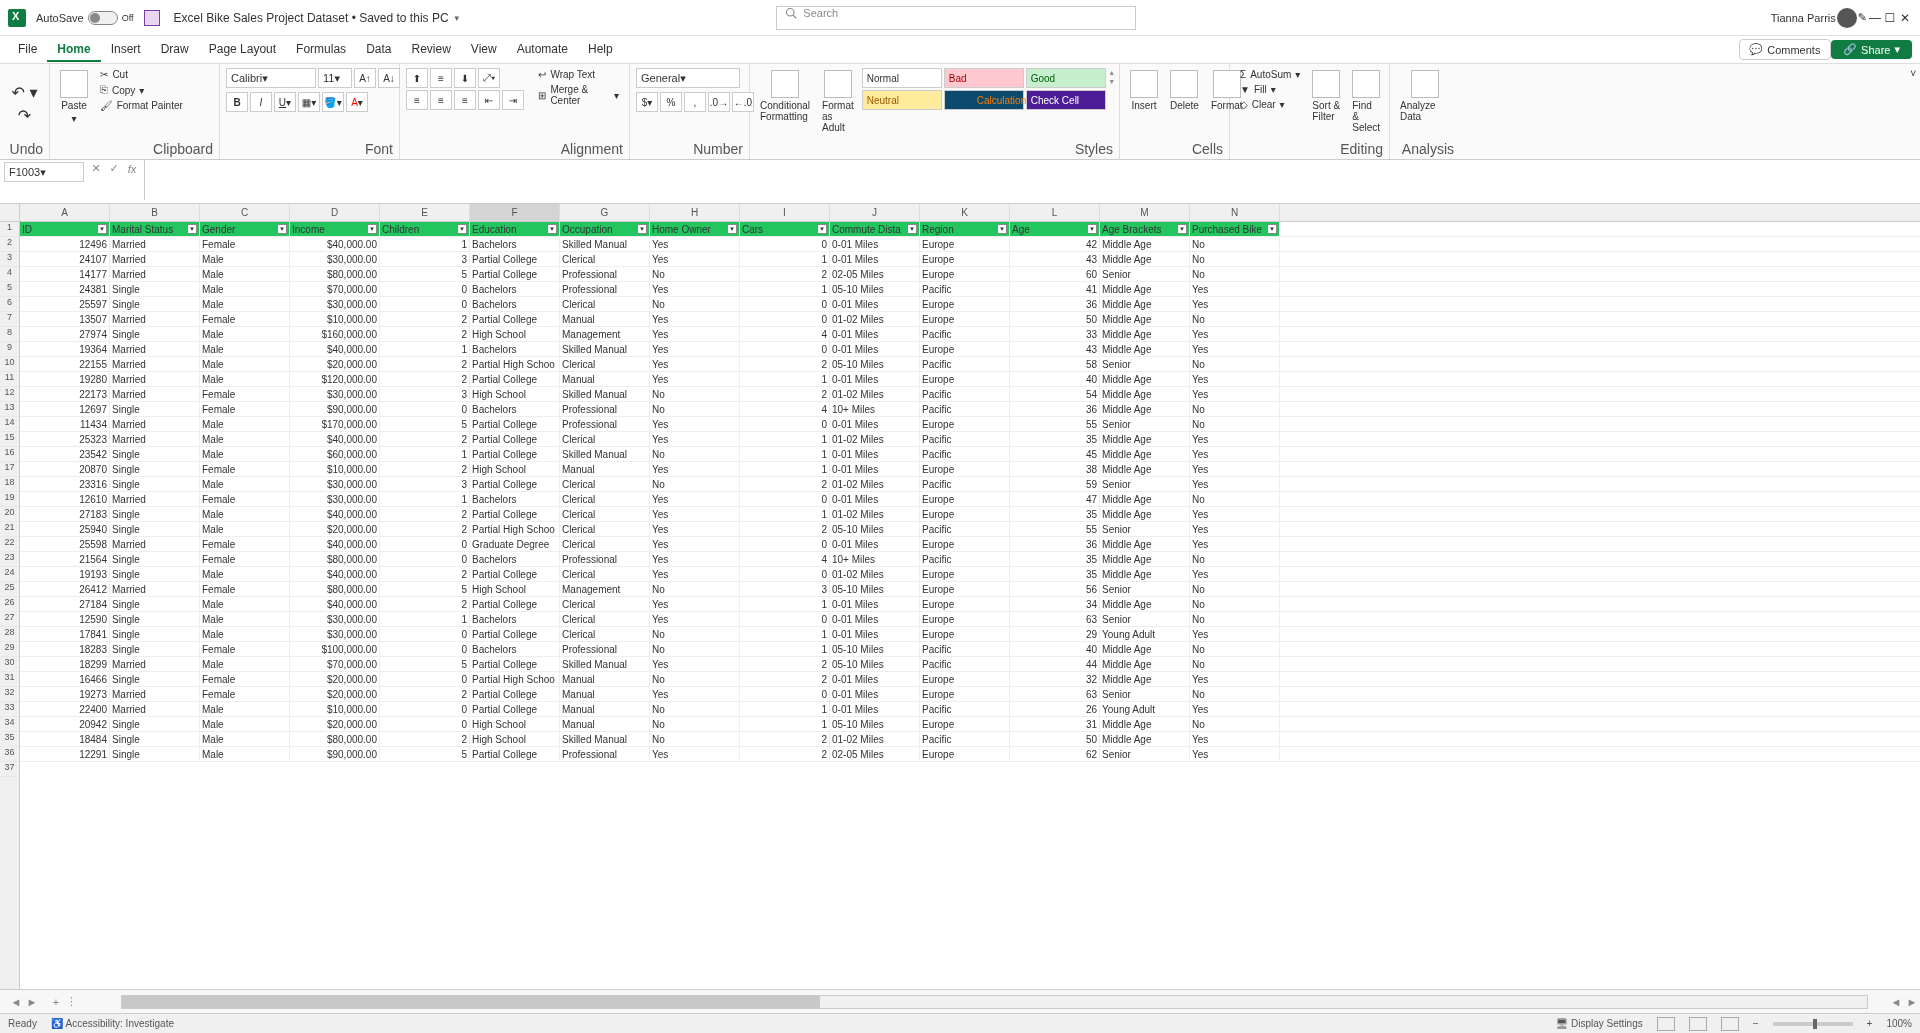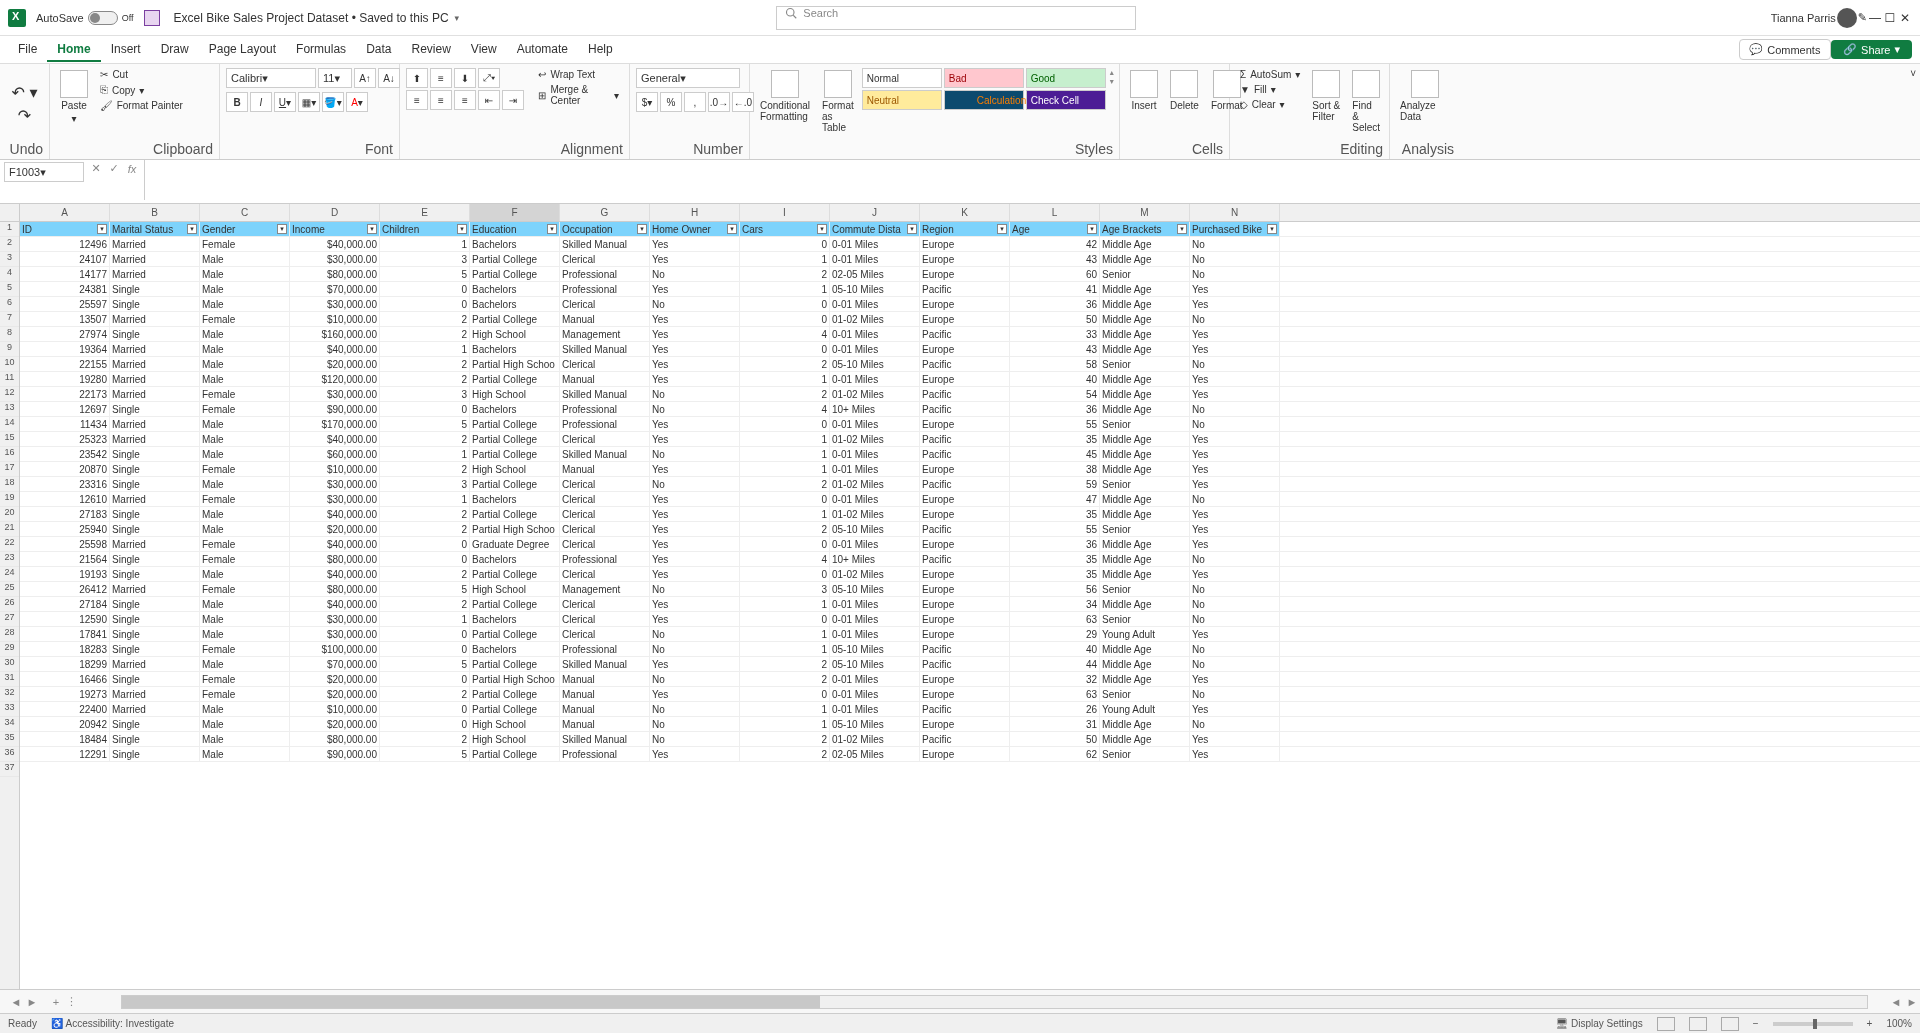--- a/index.html
+++ b/index.html
@@ -62,21 +62,21 @@
 .rownum-spacer{width:20px;border-right:1px solid #ccc;background:#f0f0f0;}
 .ch{border-right:1px solid #ddd;text-align:center;font-size:10px;color:#555;display:flex;align-items:center;justify-content:center;}
 .ch.sel{background:#d4d4d4;}
 .gridbody{display:flex;height:calc(100% - 18px);overflow:hidden;}
 .rownums{width:20px;background:#f0f0f0;border-right:1px solid #ccc;}
 .rownums div{height:15px;font-size:9px;color:#555;text-align:center;border-bottom:1px solid #e8e8e8;}
 .cells{flex:1;position:relative;}
 .datarow{display:flex;height:15px;border-bottom:1px solid #eee;}
 .cell{border-right:1px solid #eee;padding:0 2px;font-size:10px;white-space:nowrap;overflow:hidden;display:flex;align-items:center;}
 .cell.r{justify-content:flex-end;}
-.hdr{background:#7dd3fc;font-weight:normal;position:relative;}
+.hdr{background:#22c55e;font-weight:normal;position:relative;}
 .hdr .filter{position:absolute;right:2px;top:2px;width:10px;height:10px;border:1px solid #888;background:#fff;font-size:7px;display:flex;align-items:center;justify-content:center;}
 
 
 .sheettabs{height:24px;display:flex;align-items:center;border-top:1px solid #ccc;background:#f7f7f7;padding-left:8px;gap:0;}
 .navarrow{width:16px;text-align:center;color:#888;cursor:pointer;}
 .sheettab{padding:3px 14px;font-size:11px;border:1px solid #ccc;border-bottom:none;background:#f0f0f0;cursor:pointer;margin-top:2px;}
 .sheettab.active{background:#fff;border-bottom:2px solid #107c41;font-weight:600;}
 .addsheet{width:20px;text-align:center;color:#888;cursor:pointer;margin-left:6px;}
 .hscroll{flex:1;height:14px;margin:0 20px 0 40px;background:#f0f0f0;border:1px solid #ccc;position:relative;}
 .hscroll .thumb{position:absolute;left:0;width:40%;height:100%;background:#c8c8c8;}
@@ -223,21 +223,21 @@
     <div class="label">Number</div>
   </div>
   <div class="rgroup" style="width:370px;">
     <div class="body">
       <div class="vbtn">
           <div class="ico"></div>
           <span>Conditional Formatting</span>
         </div>
       <div class="vbtn">
           <div class="ico"></div>
-          <span>Format as Table</span>
+          <span>Format as Adult</span>
         </div>
       <div class="col">
         <div class="row">
           <div class="style-cell style-normal">Normal</div>
           <div class="style-cell style-bad">Bad</div>
           <div class="style-cell style-good">Good</div>
         </div>
         <div class="row">
           <div class="style-cell style-neutral">Neutral</div>
           <div class="style-cell style-calc">Calculation</div>

